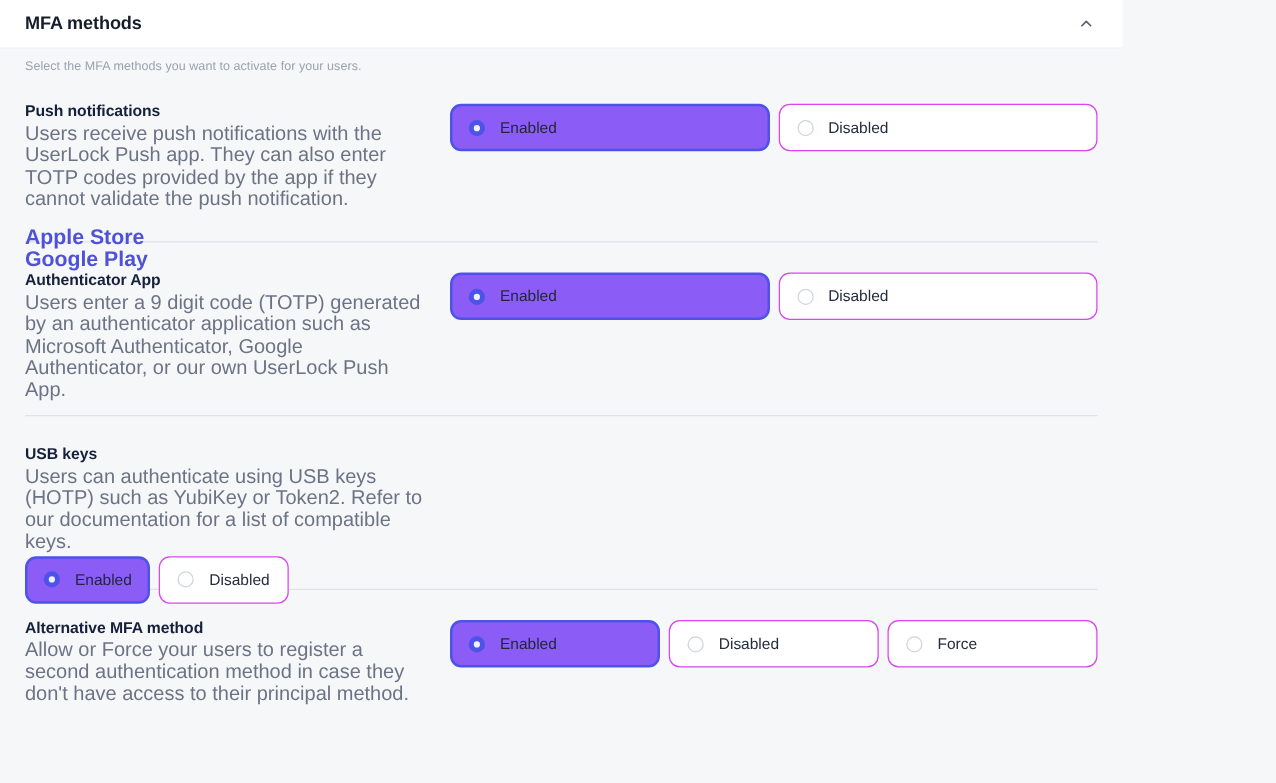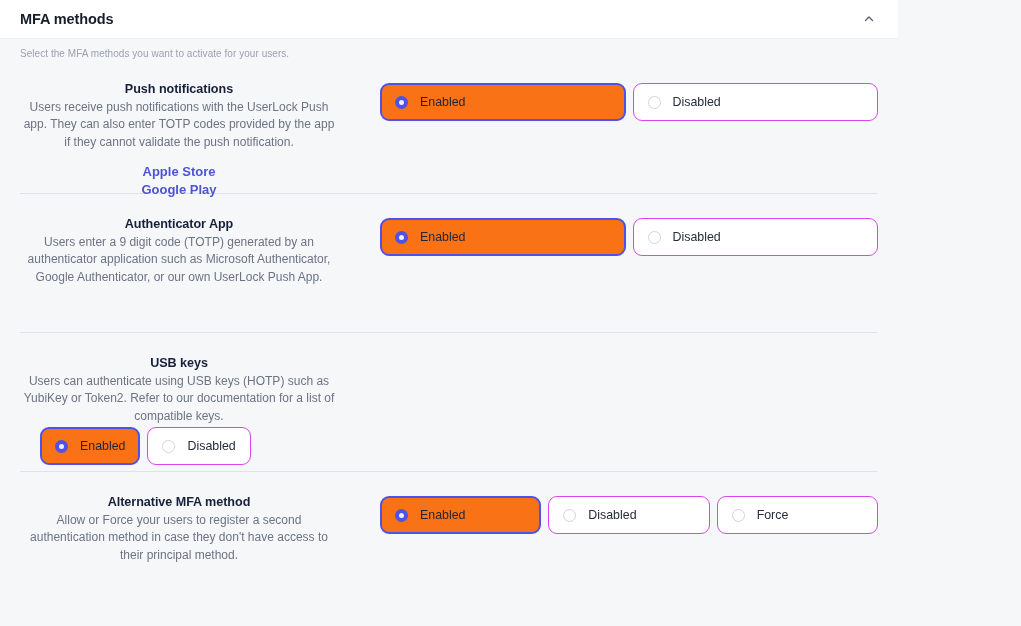--- a/index.html
+++ b/index.html
@@ -69,21 +69,20 @@
     flex: 1;
     padding: 0 20px;
     box-sizing: border-box;
   }
 
   .method-row {
     display: flex;
     align-items: flex-start;
     padding-top: 22px;
     box-sizing: border-box;
-    text-align: center;
   }
   .method-row + .method-row {
     border-top: 1px solid #dfe2e7;
   }
   .row-0 { height: 134px; }
   .row-1 { height: 139px; }
   .row-2 { height: 139px; flex-direction: column; }
   .row-3 { height: 116px; }
 
   .method-info {
@@ -94,30 +93,30 @@
     padding-top: 1px;
   }
   .method-name {
     font-size: 12.6px;
     font-weight: bold;
     color: #16203a;
     margin-bottom: 3px;
     letter-spacing: -0.05px;
   }
   .method-desc {
-    font-size: 12px;
+    font-size: 16px;
     line-height: 17.4px;
     color: #6b7385;
   }
   .method-links {
     margin-top: 12px;
   }
   .method-link {
     display: block;
-    font-size: 13px;
+    font-size: 17px;
     font-weight: bold;
     color: #4f52d6;
     line-height: 18px;
     text-decoration: none;
     cursor: pointer;
   }
 
   
   .options {
     display: flex;
@@ -132,24 +131,23 @@
     background: #ffffff;
     border: 1px solid #d946ef;
     display: flex;
     align-items: center;
     padding: 0 14px;
     box-sizing: border-box;
     cursor: pointer;
     user-select: none;
   }
   .option-card.selected {
-    background: #f97316;
+    background: #8b5cf6;
     border: 2px solid #4f52e8;
     padding: 0 13px;
-    margin-left: 20px;
   }
   .radio {
     width: 13px;
     height: 13px;
     min-width: 13px;
     border-radius: 50%;
     border: 1px solid #cfd4dd;
     background: #ffffff;
     box-sizing: border-box;
     margin-right: 12px;

